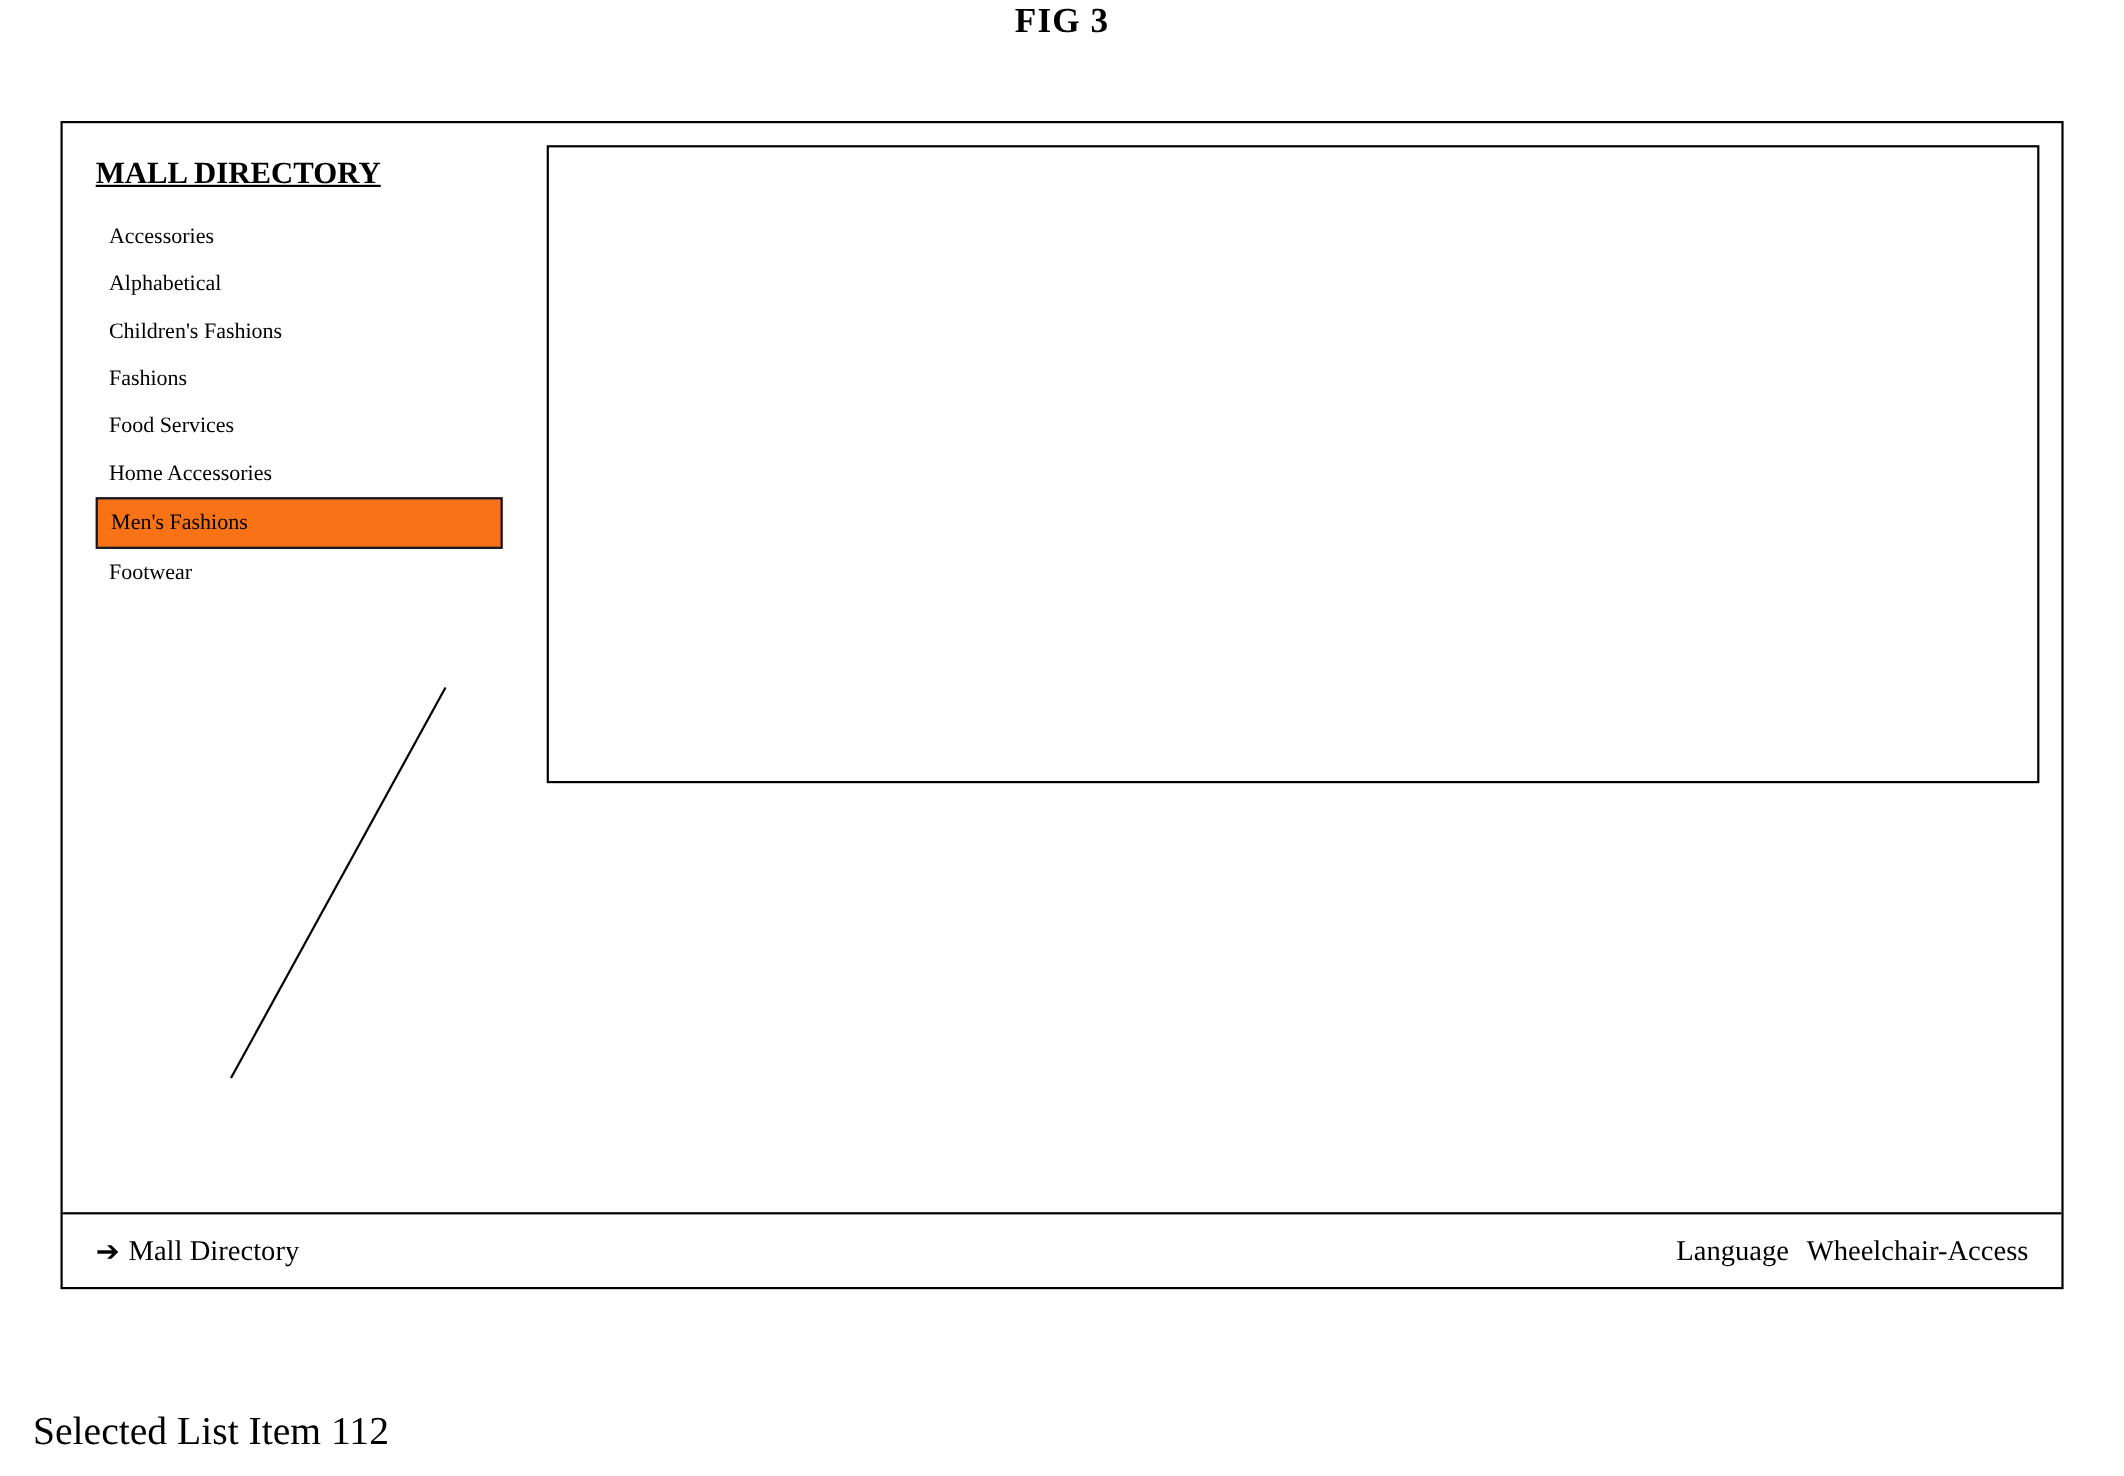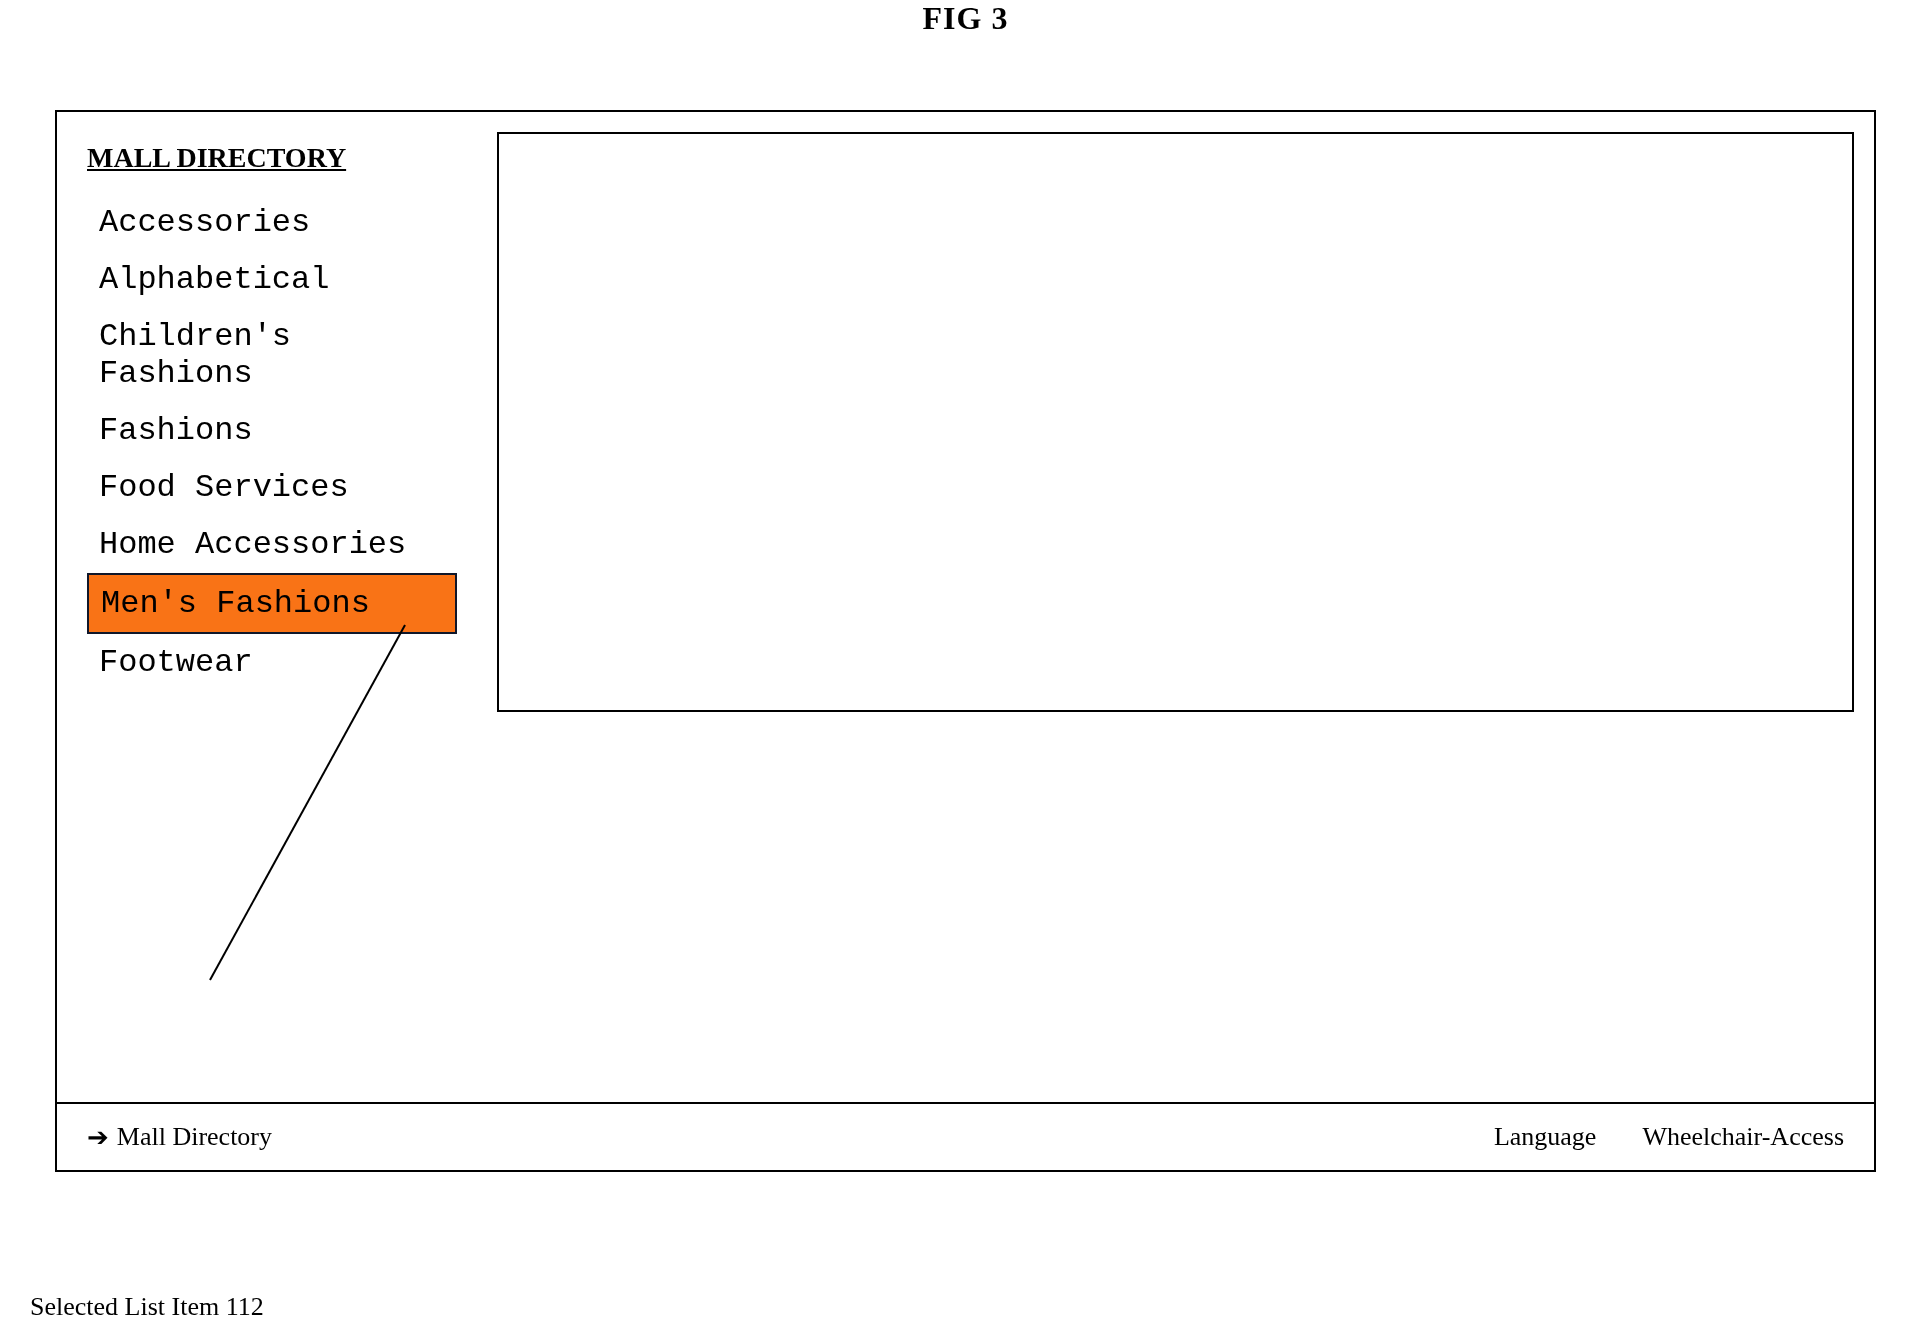--- a/index.html
+++ b/index.html
@@ -55,24 +55,23 @@
       display: block;
     }
 
     .menu-list {
       list-style: none;
       padding: 0;
       margin: 0;
     }
 
     .menu-list li {
-      font-size: 32px;
+      font-size: 20px;
       padding: 10px 12px;
       cursor: pointer;
-      font-family: Liberation Mono, monospace;
     }
 
     .menu-list li.selected {
       border: 2px solid #0f172a;
       background: #f97316;
       font-weight: normal;
     }
 
     .menu-list li:not(.selected) {
       border: none;
@@ -112,21 +111,21 @@
       gap: 8px;
     }
 
     .footer-arrow {
       font-size: 26px;
     }
 
     .footer-right {
       margin-left: auto;
       display: flex;
-      gap: 46px;
+      gap: 16px;
     }
 
     .footer-right span {
       cursor: pointer;
     }
 
     
     .annotation-area {
       position: absolute;
       bottom: 0;
@@ -180,13 +179,13 @@
       <span>Wheelchair-Access</span>
     </div>
   </div>
 </div>
 
 <svg class="annotation-area" style="position:absolute;top:110px;left:55px;width:calc(100% - 110px);height:calc(100% - 280px);pointer-events:none;" xmlns="http://www.w3.org/2000/svg">
 
   <line x1="350" y1="515" x2="155" y2="870" stroke="#000" stroke-width="2"></line>
 </svg>
 
-<div class="annotation-below" style="position:absolute; bottom:20px; left:30px; font-size:26px;">Selected List Item 112</div>
+<div class="annotation-below" style="position:absolute; bottom:20px; left:30px; font-size:36px;">Selected List Item 112</div>
 
 </body></html>

